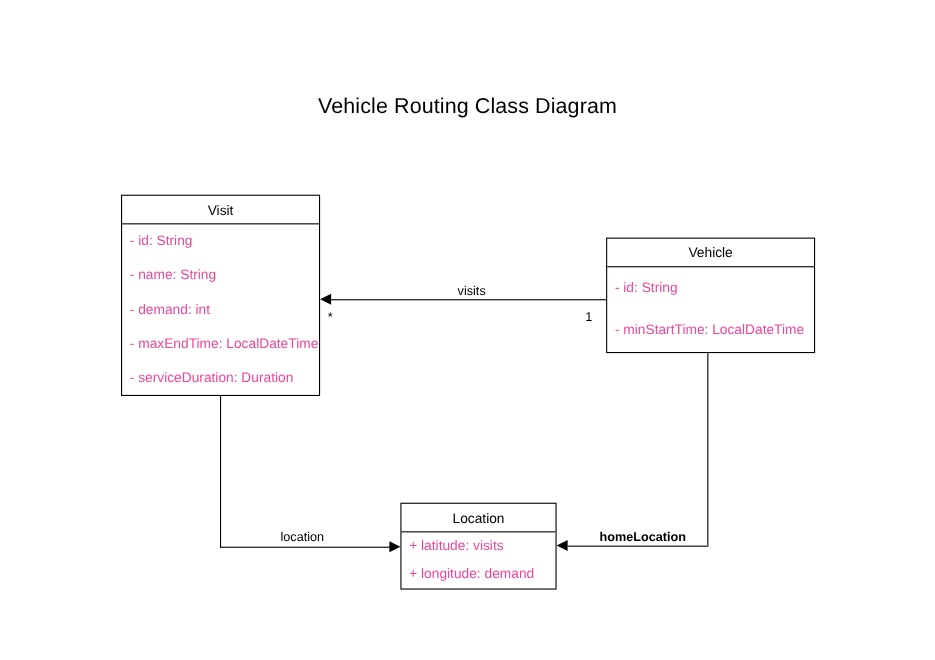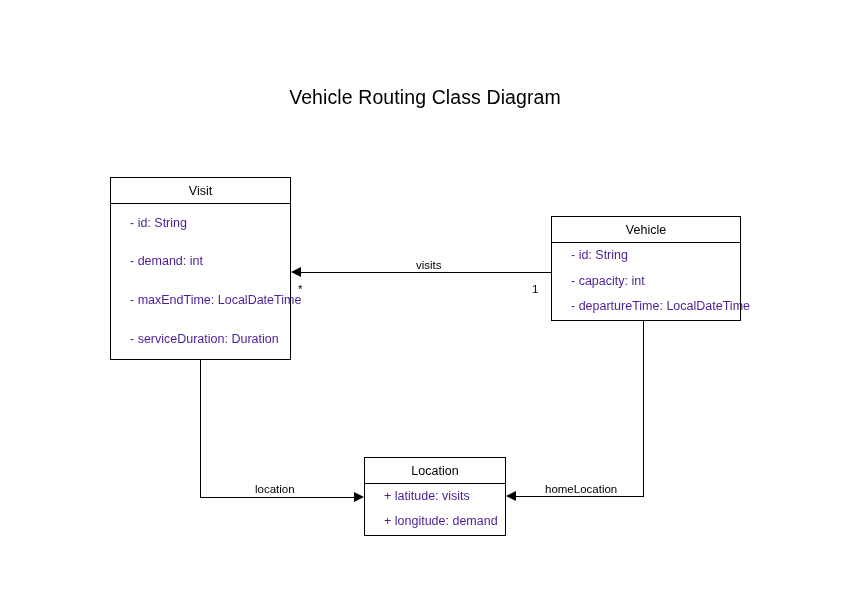--- a/index.html
+++ b/index.html
@@ -47,24 +47,23 @@
   .uml-attrs {
     box-sizing: border-box;
     display: flex;
     flex-direction: column;
     justify-content: space-around;
     height: calc(100% - 26px);
     padding: 0 7px;
   }
   .uml-attr {
     font-size: 12.5px;
-    color: #4c1d95;
+    color: #ec4899;
     line-height: 1.1;
     white-space: nowrap;
-    margin-left: 12px;
   }
 
   #class-visit        { left: 110px; top: 177px;  width: 181px; height: 183px; }
   #class-visit .uml-class-name   { height: 26px; text-align: center; }
   #class-vehicle      { left: 551px; top: 216px;  width: 190px; height: 105px; }
   #class-vehicle .uml-class-name { height: 26px; }
   #class-location     { left: 364px; top: 457px;  width: 142px; height: 79px; }
   #class-location .uml-class-name{ height: 26px; }
 
   
@@ -108,32 +107,32 @@
 <body>
 
 <div id="canvas">
 
   <div id="diagram-title">Vehicle Routing Class Diagram</div>
 
   <div class="uml-class" id="class-visit">
     <div class="uml-class-name">Visit</div>
     <div class="uml-attrs">
       <div class="uml-attr">- id: String</div>
+      <div class="uml-attr">- name: String</div>
       <div class="uml-attr">- demand: int</div>
       <div class="uml-attr">- maxEndTime: LocalDateTime</div>
       <div class="uml-attr">- serviceDuration: Duration</div>
     </div>
   </div>
 
   <div class="uml-class" id="class-vehicle">
     <div class="uml-class-name">Vehicle</div>
     <div class="uml-attrs">
       <div class="uml-attr">- id: String</div>
-      <div class="uml-attr">- capacity: int</div>
-      <div class="uml-attr">- departureTime: LocalDateTime</div>
+      <div class="uml-attr">- minStartTime: LocalDateTime</div>
     </div>
   </div>
 
   <div class="uml-class" id="class-location">
     <div class="uml-class-name">Location</div>
     <div class="uml-attrs">
       <div class="uml-attr">+ latitude: visits</div>
       <div class="uml-attr">+ longitude: demand</div>
     </div>
   </div>
@@ -145,15 +144,15 @@
   <div class="mult-label" style="left:532px; top:283px;">1</div>
 
   <div class="edge-line edge-v" style="left:200px; top:360px; height:138px;"></div>
   <div class="edge-line edge-h" style="left:200px; top:496.5px; width:155px;"></div>
   <div class="arrow arrow-right" style="left:354px; top:492px;"></div>
   <div class="edge-label" style="left:255px; top:483px;">location</div>
 
   <div class="edge-line edge-v" style="left:643px; top:321px; height:175px;"></div>
   <div class="edge-line edge-h" style="left:516px; top:495.5px; width:128px;"></div>
   <div class="arrow arrow-left" style="left:506px; top:491px;"></div>
-  <div class="edge-label" style="left:545px; top:483px;">homeLocation</div>
+  <div class="edge-label" style="left:545px; top:483px;font-weight:bold;">homeLocation</div>
 
 </div>
 
 </body></html>

